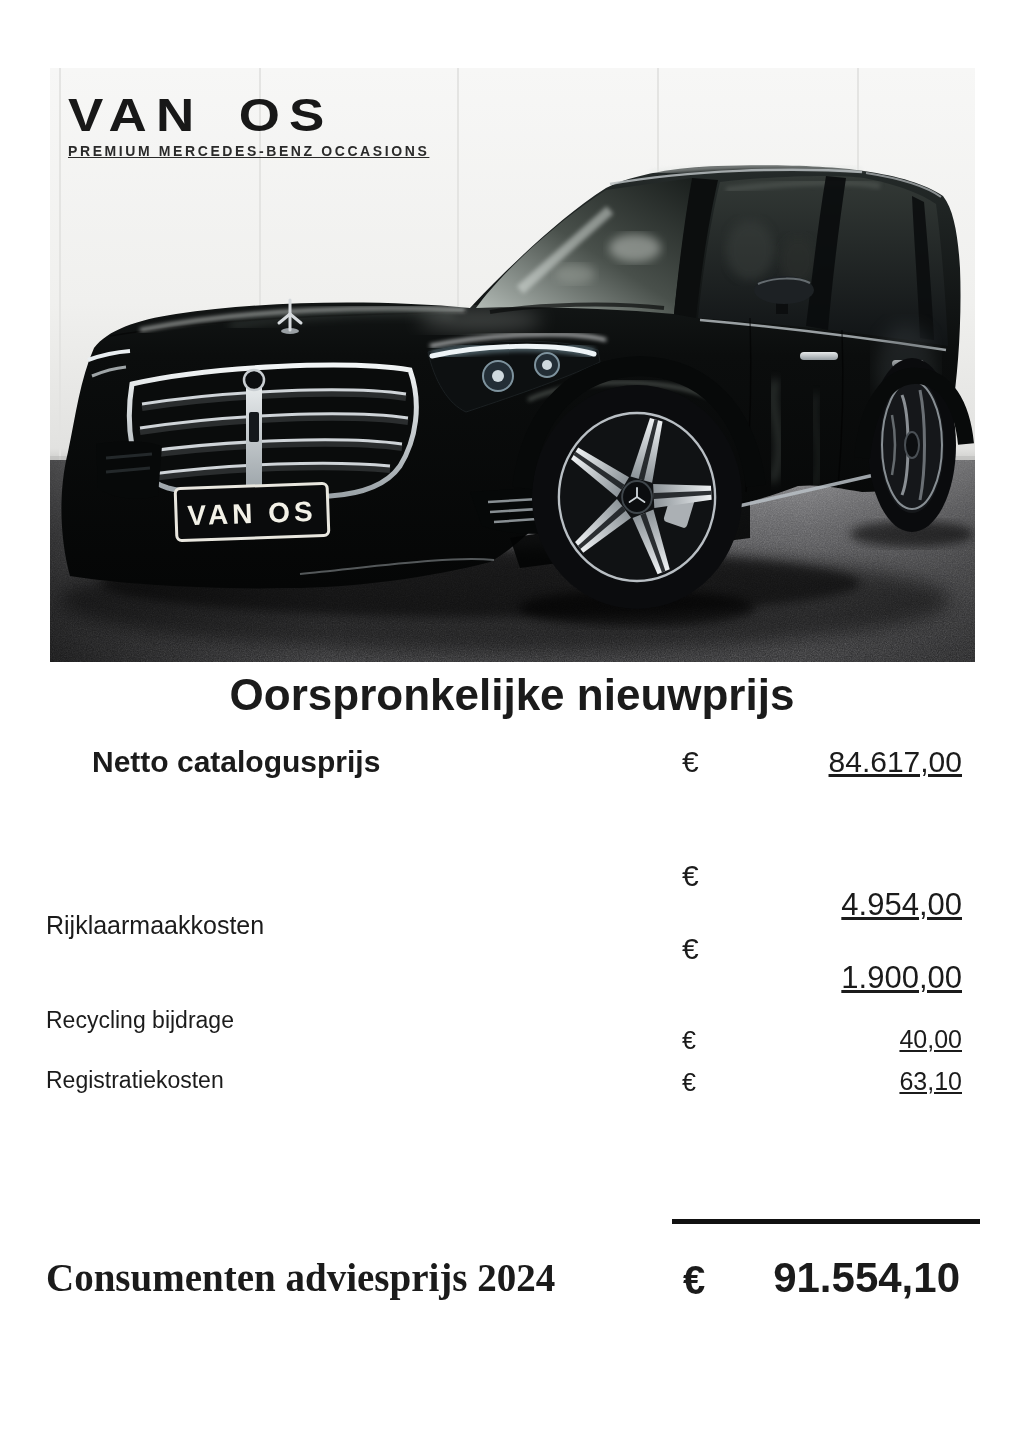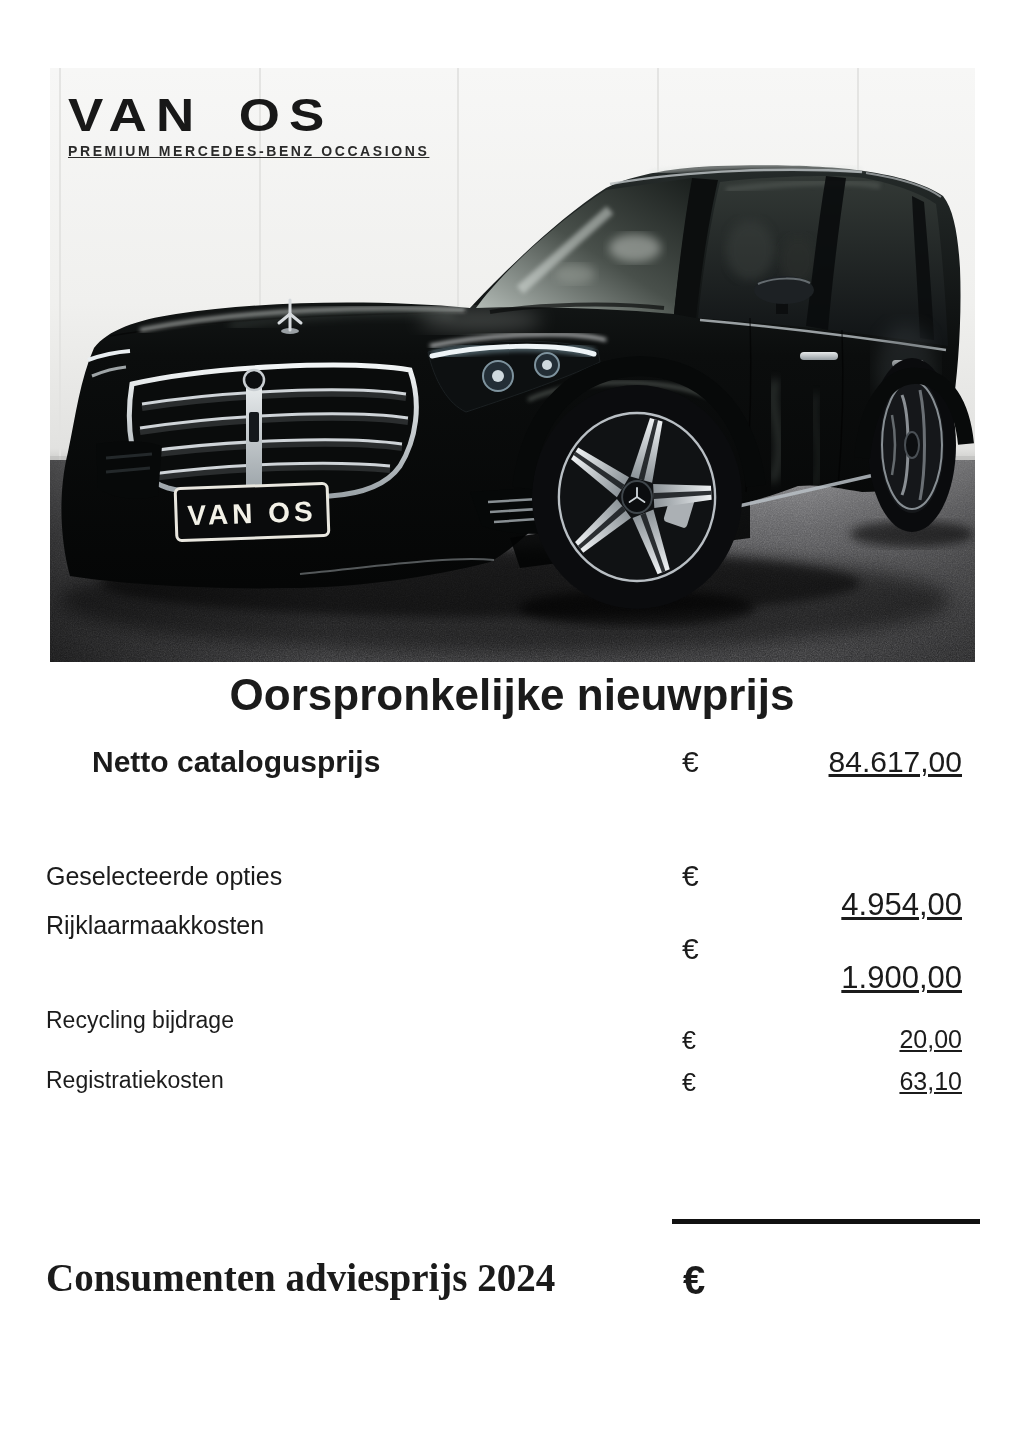--- a/index.html
+++ b/index.html
@@ -294,33 +294,33 @@
       <div class="brand-tag">PREMIUM MERCEDES-BENZ OCCASIONS</div>
     </div>
   </div>
 
   <div id="title" class="abs">Oorspronkelijke nieuwprijs</div>
 
   <div class="abs lbl r1 r1l" style="top:746px">Netto catalogusprijs</div>
   <div class="abs eur r1" style="top:746px">€</div>
   <div class="abs val r1" style="top:746px">84.617,00</div>
 
-  <div class="abs lbl r23l" style="top:863px">Geselecteerde opties</div>
   <div class="abs eur r23e" style="top:860px">€</div>
   <div class="abs val r23v" style="top:861px">4.954,00</div>
 
   <div class="abs lbl r23l" style="top:912px">Rijklaarmaakkosten</div>
   <div class="abs eur r23e" style="top:933px">€</div>
   <div class="abs val r23v" style="top:934px">1.900,00</div>
 
   <div class="abs lbl r45l" style="top:1008px">Recycling bijdrage</div>
   <div class="abs eur r45v" style="top:1027px">€</div>
-  <div class="abs val r45v" style="top:1026px">20,00</div>
+  <div class="abs val r45v" style="top:1026px">40,00</div>
 
   <div class="abs lbl r45l" style="top:1068px">Registratiekosten</div>
   <div class="abs eur r45v" style="top:1069px">€</div>
   <div class="abs val r45v" style="top:1068px">63,10</div>
 
   <div id="divider"></div>
   <div class="abs totl">Consumenten adviesprijs 2024</div>
   <div class="abs tote">€</div>
+  <div class="abs totv">91.554,10</div>
 
 </div>
 
 </body></html>

